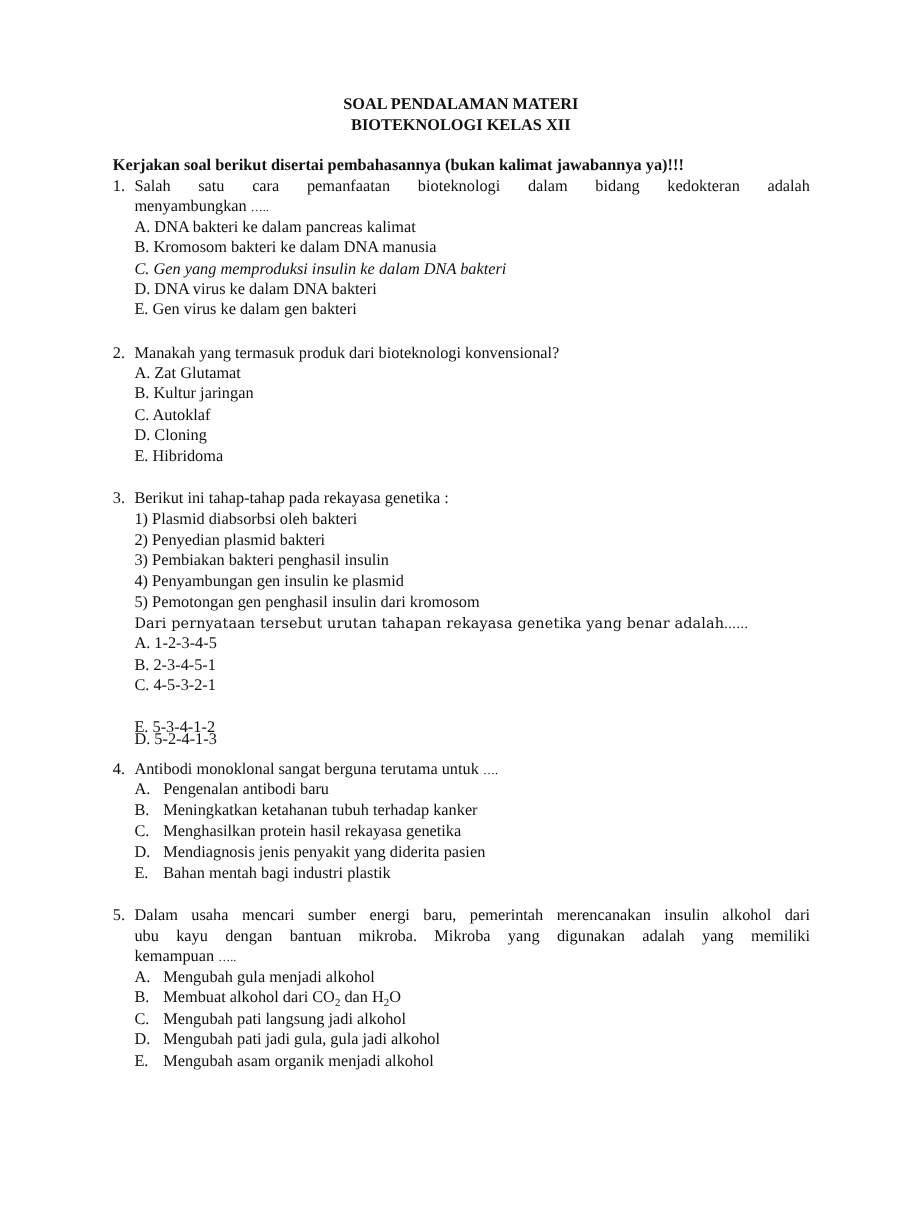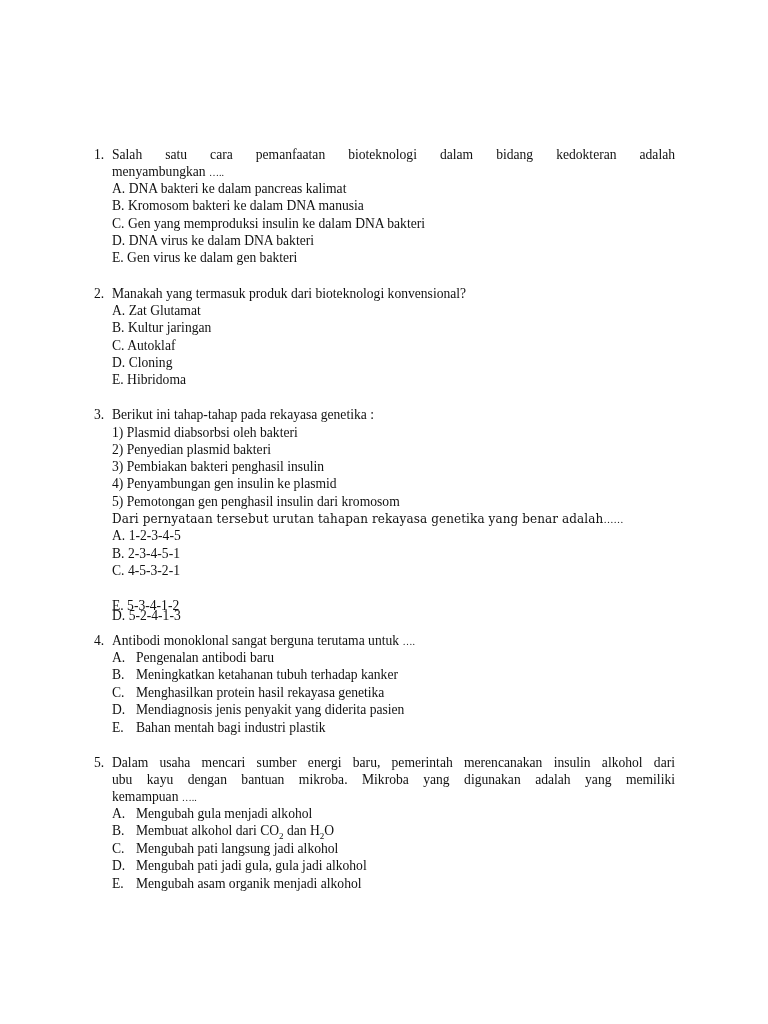--- a/index.html
+++ b/index.html
@@ -17,29 +17,32 @@
   .opttext { position:absolute; left:136px; white-space:nowrap; }
   .sans { font-family:"DejaVu Serif", serif; font-size:12px; letter-spacing:0.1px; }
   .dots { font-size:10px; }
   sub { font-size:9px; }
 </style>
 </head>
 <body>
 
 <div class="page">
 
+  <div class="title" style="top:79px;">SOAL PENDALAMAN MATERI</div>
+  <div class="title" style="top:96px;">BIOTEKNOLOGI KELAS XII</div>
 
+  <div class="line instr" style="top:129px;">Kerjakan soal berikut disertai pembahasannya (bukan kalimat jawabannya ya)!!!</div>
 
   <div>
     <span class="qnum" style="top:147px;">1.</span>
     <div class="justify" style="top:147px;">Salah satu cara pemanfaatan bioteknologi dalam bidang kedokteran adalah</div>
     <div class="qtext" style="top:164px;"><span>menyambungkan</span> <span class="dots">…..</span></div>
     <div class="opt" style="top:181px;"><span>A.</span> <span>DNA bakteri ke dalam pancreas kalimat</span></div>
     <div class="opt" style="top:198px;"><span>B.</span> <span>Kromosom bakteri ke dalam DNA manusia</span></div>
-    <div class="opt" style="top:216px;"><span>C.</span> <span>Gen yang memproduksi insulin ke dalam DNA bakteri</span></div>
+    <div class="opt" style="top:216px;font-style:italic;"><span>C.</span> <span>Gen yang memproduksi insulin ke dalam DNA bakteri</span></div>
     <div class="opt" style="top:233px;"><span>D.</span> <span>DNA virus ke dalam DNA bakteri</span></div>
     <div class="opt" style="top:250px;"><span>E.</span> <span>Gen virus ke dalam gen bakteri</span></div>
   </div>
 
   <div>
     <span class="qnum" style="top:286px;">2.</span>
     <div class="qtext" style="top:286px;">Manakah yang termasuk produk dari bioteknologi konvensional?</div>
     <div class="opt" style="top:303px;"><span>A.</span> <span>Zat Glutamat</span></div>
     <div class="opt" style="top:320px;"><span>B.</span> <span>Kultur jaringan</span></div>
     <div class="opt" style="top:338px;"><span>C.</span> <span>Autoklaf</span></div>

